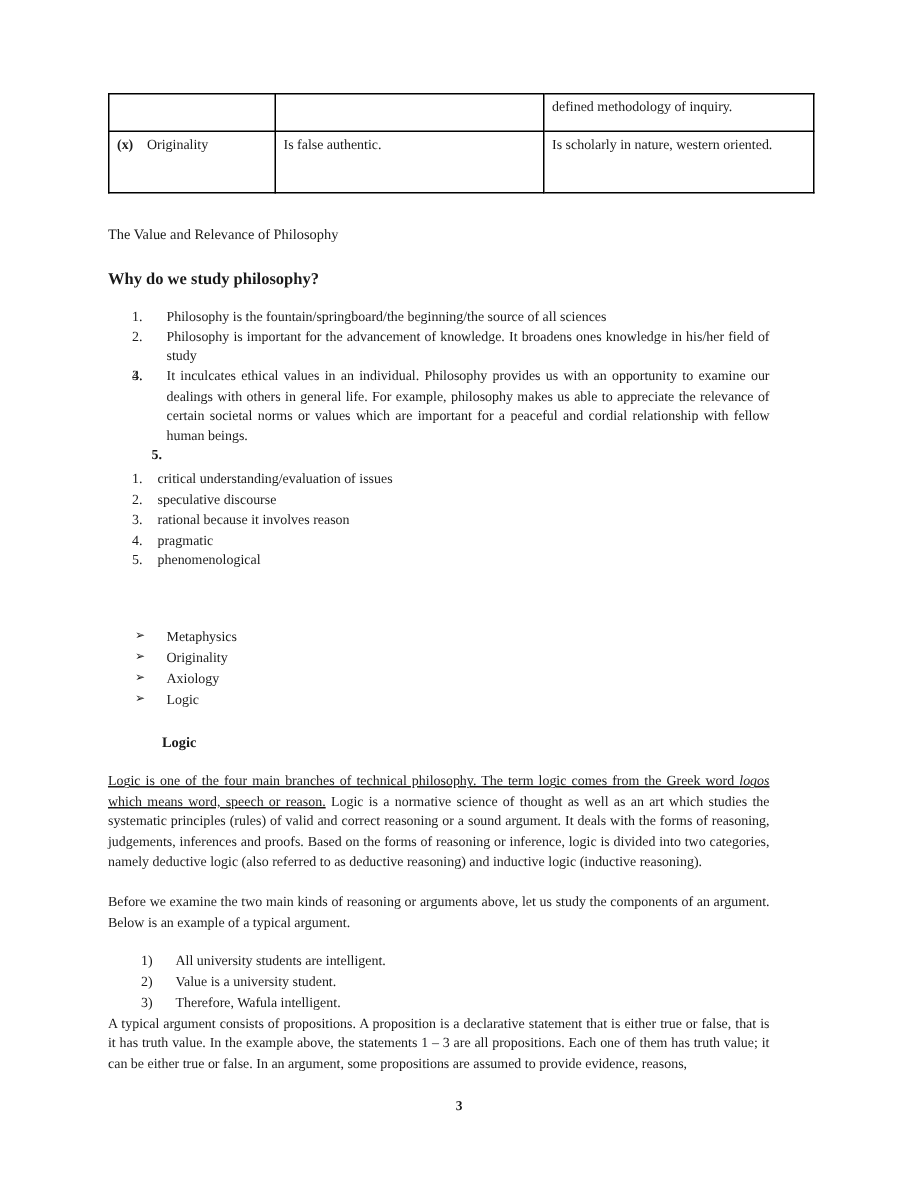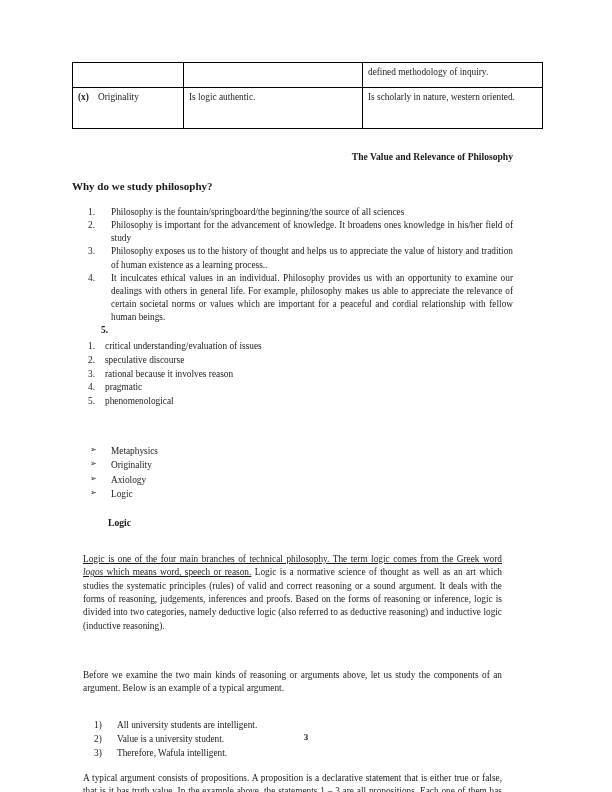--- a/index.html
+++ b/index.html
@@ -51,24 +51,23 @@
   }
   td.c1 .term {
     font-weight: normal;
   }
   tr.r-empty td { height: 18px; }
   tr.r-orig td { height: 34px; }
 
   
   h2.sec {
     font-size: 9.6px;
-    font-weight: bold;
+    font-weight: normal;
     margin: 0;
     line-height: 1.3;
-    text-align: right;
   }
   h3.sub {
     font-size: 11px;
     font-weight: bold;
     margin: 0;
     line-height: 1.3;
   }
   .sp-22 { height: 22px; }
   .sp-16 { height: 16px; }
   .sp-14 { height: 14px; }
@@ -144,21 +143,21 @@
     font-size: 9.6px;
     font-weight: bold;
     padding-left: 36px;
   }
 
   
   p.body {
     font-size: 9.3px;
     line-height: 1.44;
     text-align: justify;
-    margin: 11px;
+    margin: 0;
   }
   .u { text-decoration: underline; }
   .i { font-style: italic; }
 
   
   ol.arglist {
     list-style: none;
     margin: 0;
     padding: 0;
   }
@@ -197,40 +196,40 @@
           <td class="c1">
             <span class="mark"></span><span class="term"></span>
           </td>
           <td class="c2"></td>
           <td class="c3">defined methodology of inquiry.</td>
         </tr>
         <tr class="r-orig">
           <td class="c1">
             <span class="mark">(x)</span><span class="term">Originality</span>
           </td>
-          <td class="c2">Is logic authentic.</td>
+          <td class="c2">Is false authentic.</td>
           <td class="c3">Is scholarly in nature, western oriented.</td>
         </tr>
       </tbody>
     </table>
 
     <div class="sp-22"></div>
 
     <h2 class="sec">The Value and Relevance of Philosophy</h2>
 
     <div class="sp-16"></div>
 
     <h3 class="sub">Why do we study philosophy?</h3>
 
     <div class="sp-12"></div>
 
     <ol class="whylist">
       <li><span class="num">1.</span><span>Philosophy is the fountain/springboard/the beginning/the source of all sciences</span></li>
       <li><span class="num">2.</span><span>Philosophy is important for the advancement of knowledge. It broadens ones knowledge in his/her field of study</span></li>
-      <li><span class="num">3.</span><span>Philosophy exposes us to the history of thought and helps us to appreciate the value of history and tradition of human existence as a learning process..</span></li>
+      <li><span class="num">3.</span></li>
       <li><span class="num">4.</span><span>It inculcates ethical values in an individual. Philosophy provides us with an opportunity to examine our dealings with others in general life. For example, philosophy makes us able to appreciate the relevance of certain societal norms or values which are important for a peaceful and cordial relationship with fellow human beings.</span></li>
       <li class="deep"><span class="num">5.</span></li>
     </ol>
 
     <div class="sp-16"></div>
 
 
     <ol class="methlist">
       <li><span class="num">1.</span><span>critical understanding/evaluation of issues</span></li>
       <li><span class="num">2.</span><span>speculative discourse</span></li>

